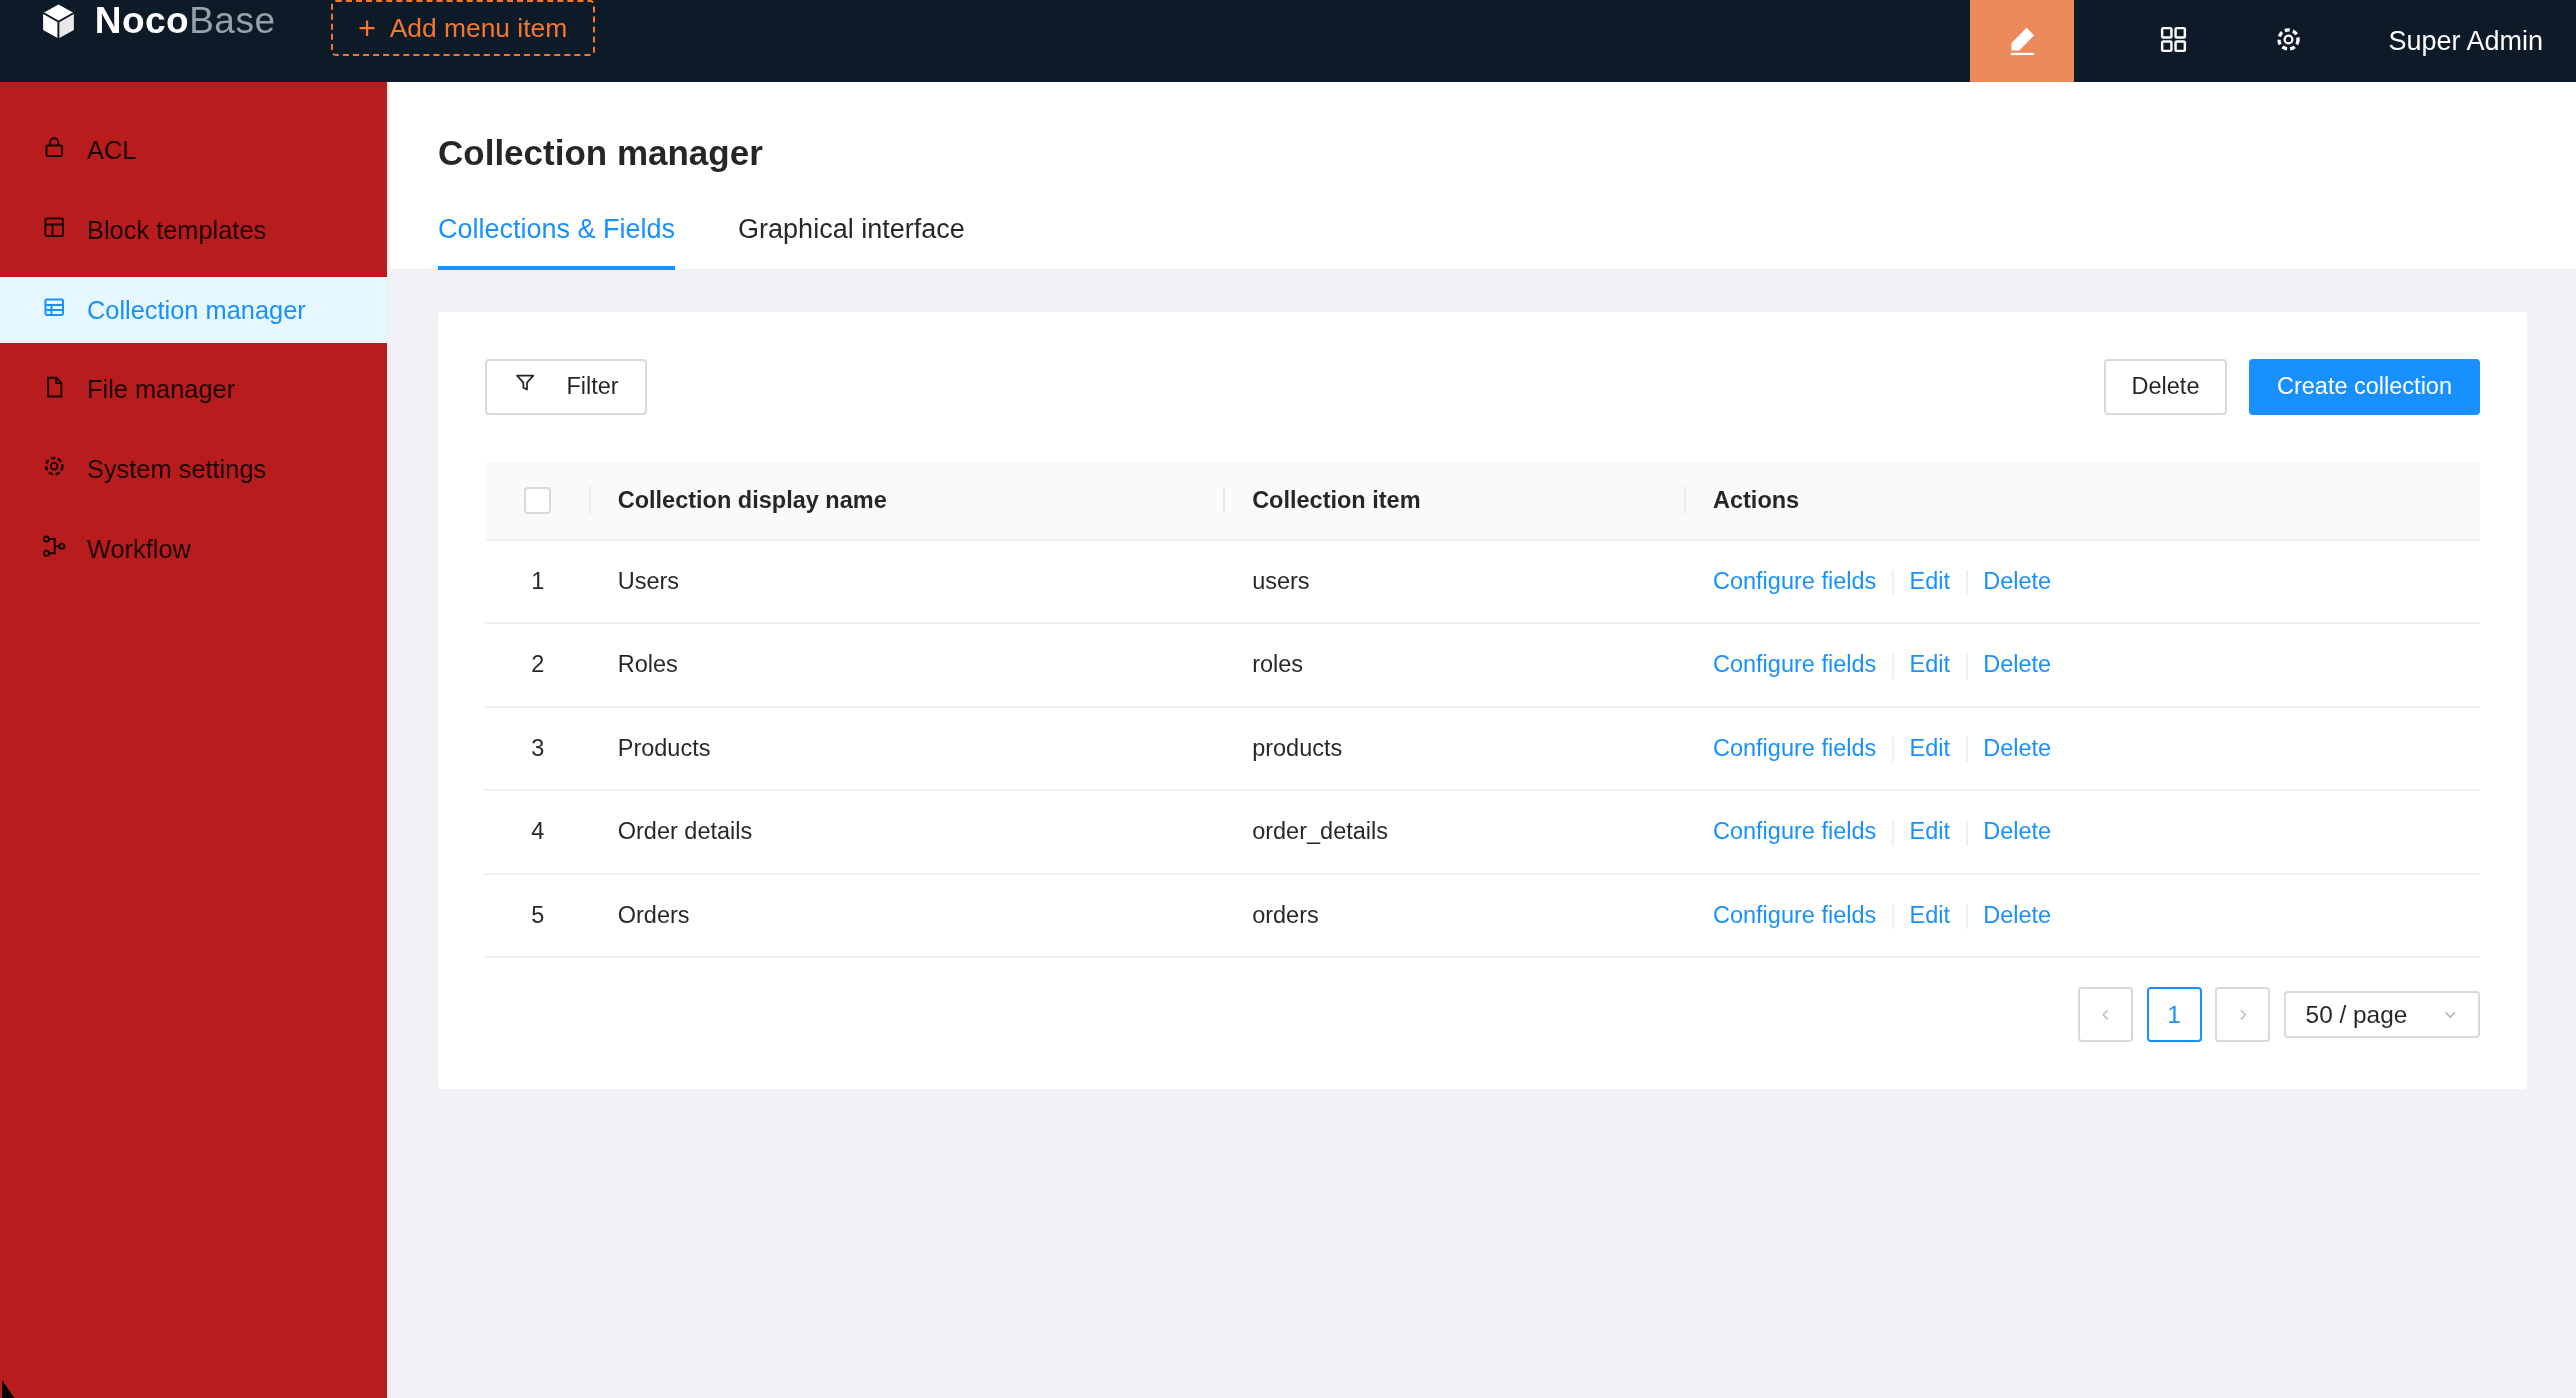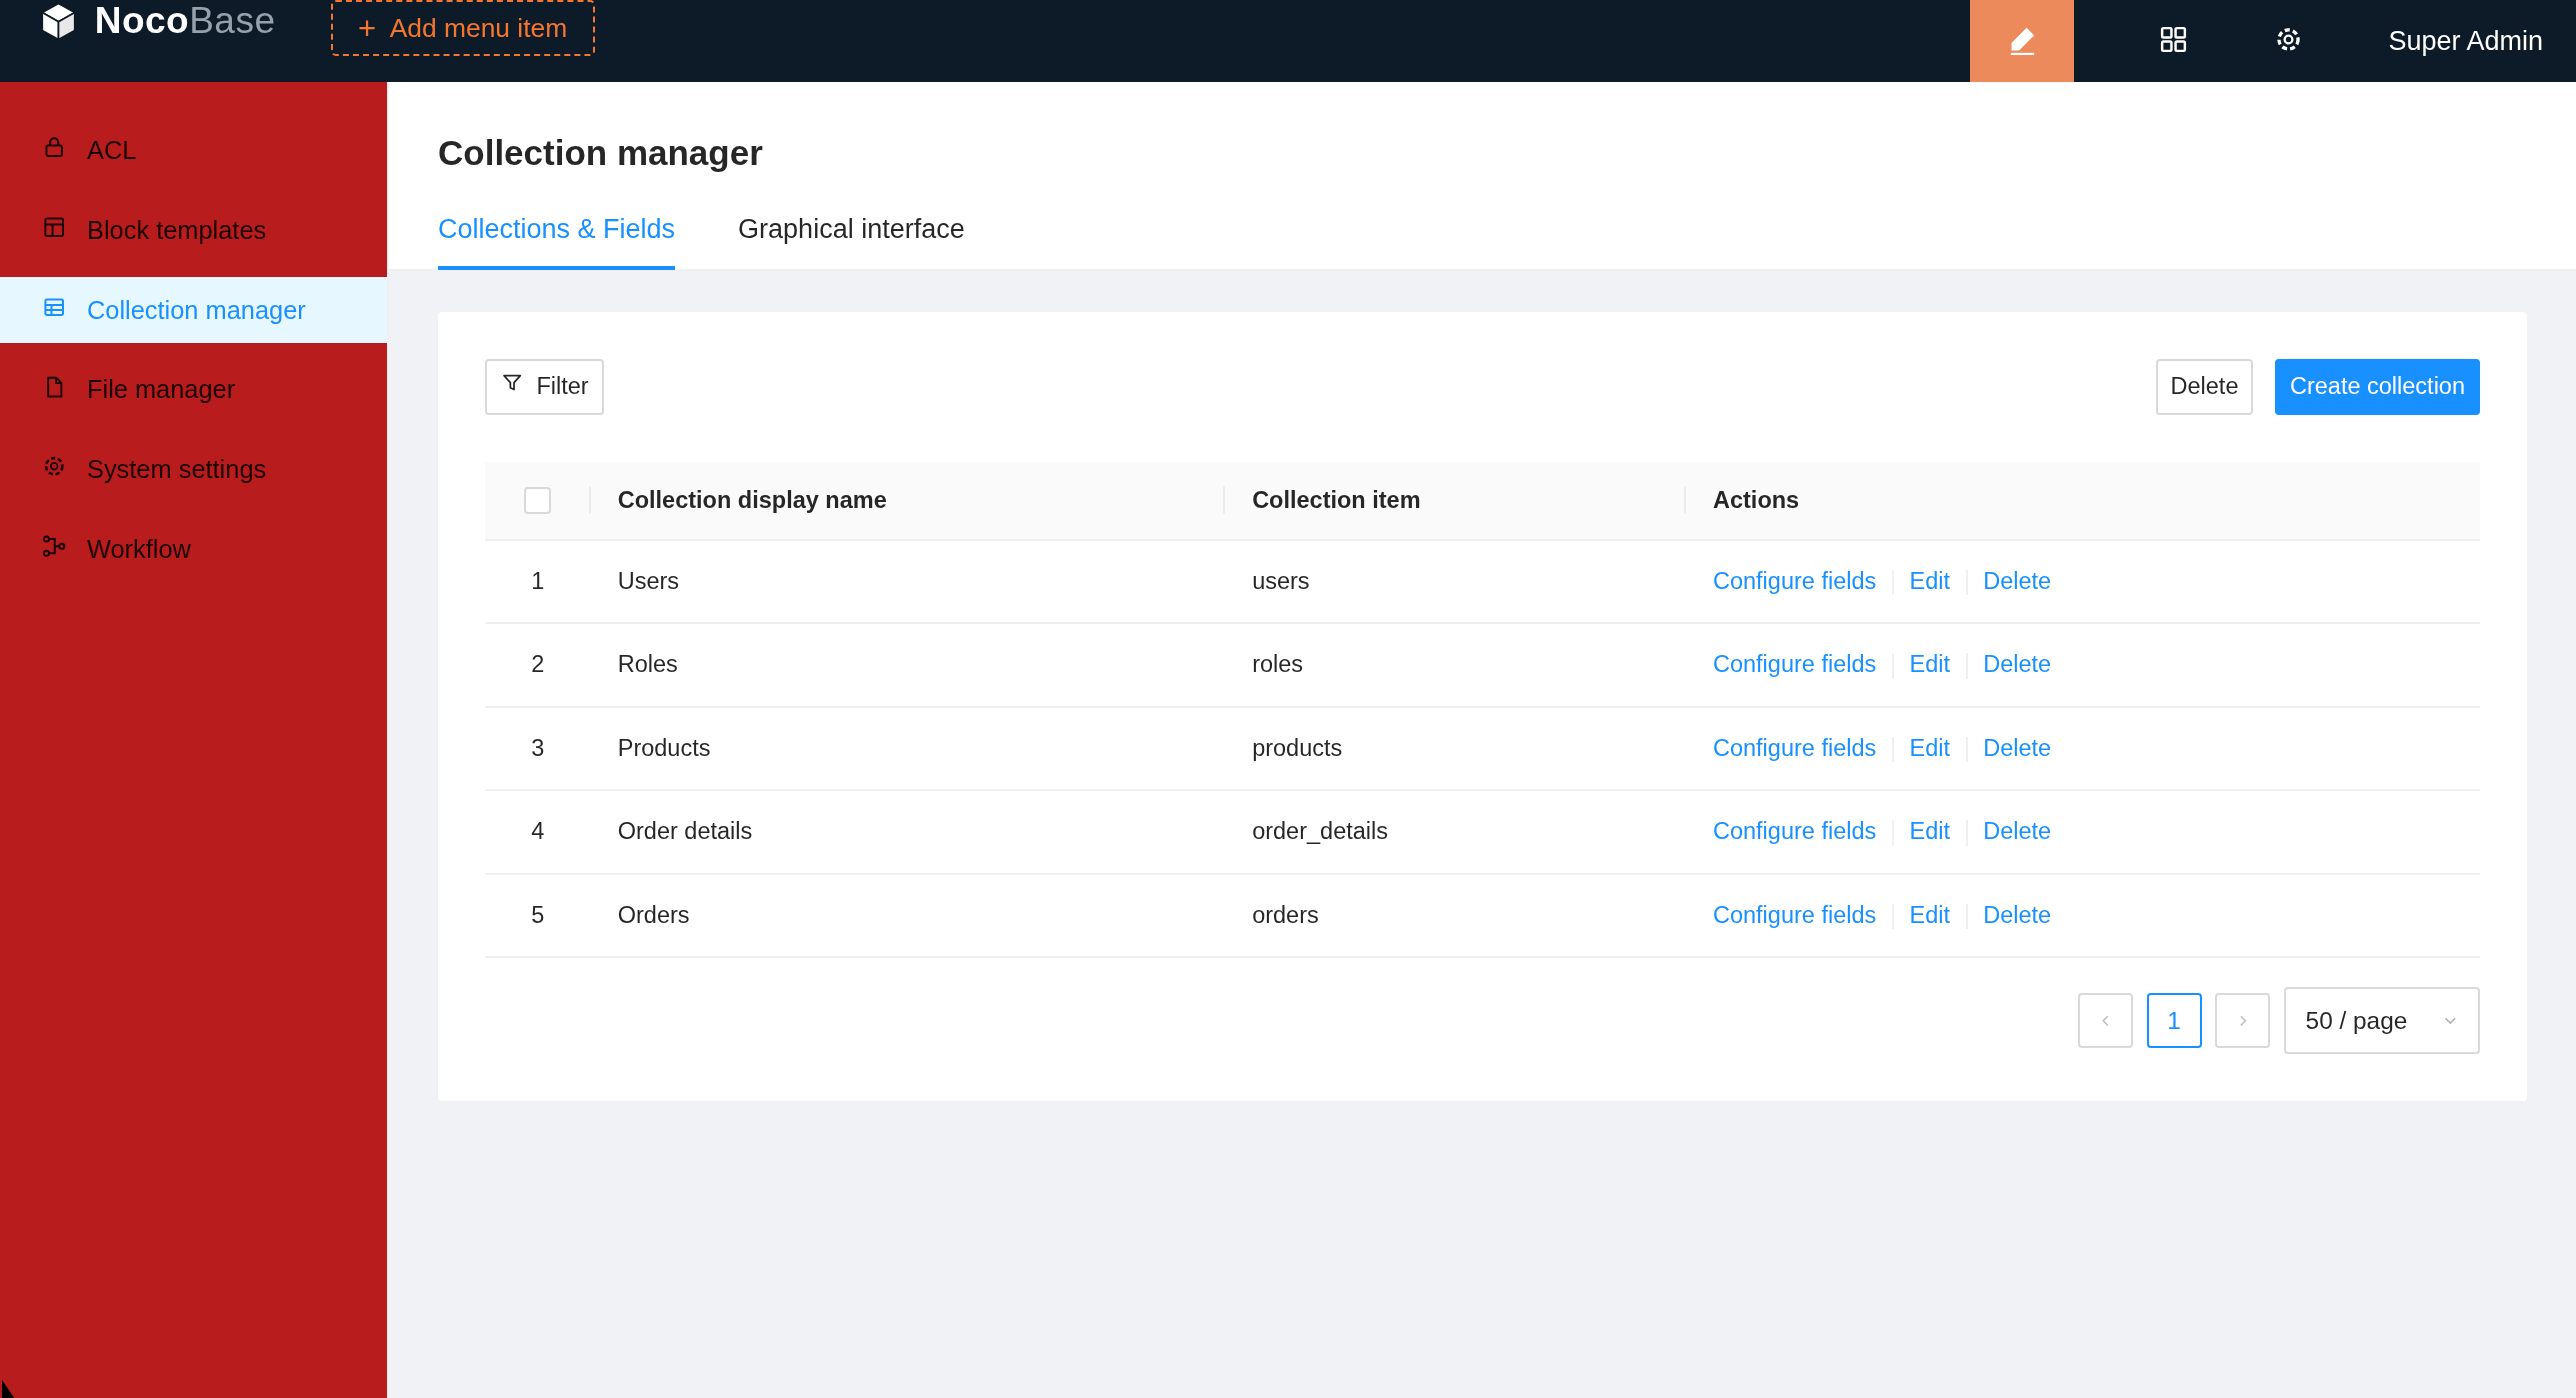--- a/index.html
+++ b/index.html
@@ -69,24 +69,24 @@
   .tab.active::after{
     content:""; position:absolute; left:0; right:0; bottom:-1px; height:3.9px; background:var(--accent);
   }
 
   
   .content{flex:1; background:var(--content-bg); padding:41px 49px;}
   .card{background:#fff; border-radius:3.9px; padding:47px;}
 
   .card-toolbar{display:flex; justify-content:space-between; align-items:center; margin-bottom:47px;}
   .btn{
-    height:56px; padding:0 13px; background:#fff;
+    height:56px; padding:0 26px; background:#fff;
     border:2px solid var(--border); border-radius:3.9px;
     font-size:23.5px; color:var(--text);
-    display:inline-flex; align-items:center; gap:12px;
+    display:inline-flex; align-items:center; gap:29px;
   }
   .btn-primary{background:var(--accent); border-color:var(--accent); color:#fff;}
   .toolbar-right{display:flex; gap:21.5px;}
 
   
   table{width:100%; border-collapse:collapse;}
   thead th{
     background:var(--table-header-bg); text-align:left;
     font-size:23.5px; font-weight:600; color:var(--text);
     padding:24.4px 27px; border-bottom:2px solid var(--divider); position:relative;
@@ -117,21 +117,21 @@
   
   .pagination{display:flex; justify-content:flex-end; align-items:center; gap:13.7px; margin-top:29px;}
   .pg-item{
     min-width:55px; height:55px; background:#fff;
     border:2px solid var(--border); border-radius:3.9px;
     display:flex; align-items:center; justify-content:center; font-size:24.4px;
   }
   .pg-item.disabled{color:var(--text-disabled);}
   .pg-item.active{border-color:var(--accent); color:var(--accent);}
   .pg-select{
-    height:67px; padding:0 19.6px; gap:17.6px; min-width:196px;
+    height:47px; padding:0 19.6px; gap:17.6px; min-width:196px;
     justify-content:space-between; color:var(--text); cursor:pointer;
   }
 
   
   .artifact{
     position:absolute; left:2px; bottom:0; width:0; height:0;
     border-bottom:19.6px solid #000; border-right:13.7px solid transparent;
   }
 </style>
 </head>

